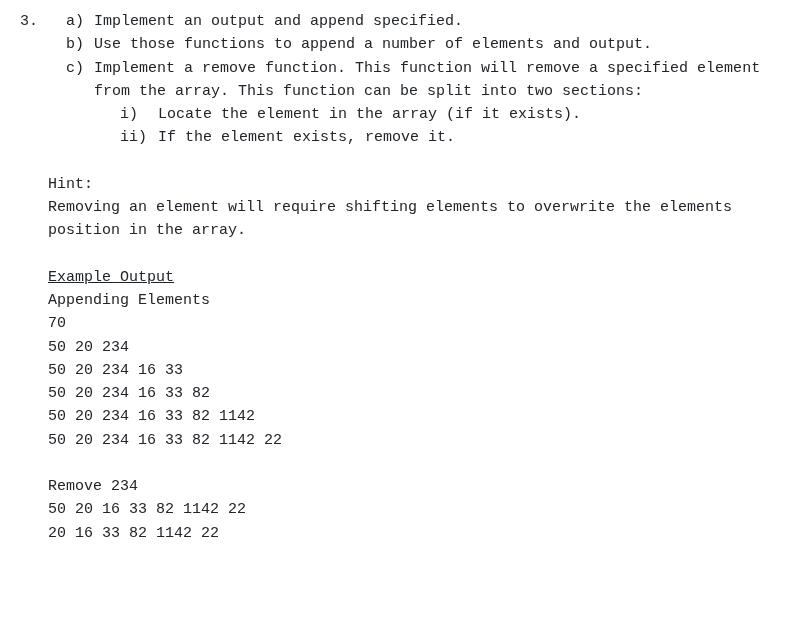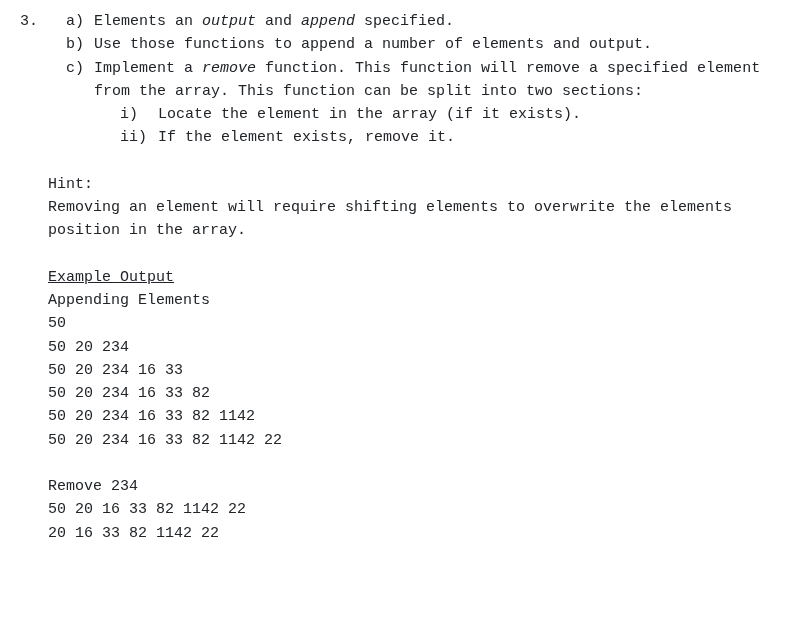--- a/index.html
+++ b/index.html
@@ -40,21 +40,20 @@
     .subsub-list {
       padding-left: 26px;
     }
     .subsub-item {
       display: flex;
     }
     .subsub-label {
       min-width: 38px;
     }
     .italic {
-      font-style: italic;
     }
     .hint-block {
       margin-top: 1.55em;
     }
     .example-block {
       margin-top: 1.55em;
     }
     .example-heading {
       text-decoration: underline;
     }
@@ -70,21 +69,21 @@
 
 <div class="question">
   <div class="q-num">3.</div>
   <div class="q-body">
 
     <div class="sub-list">
 
       <div class="sub-item">
         <div class="sub-label">a)</div>
         <div class="sub-text">
-          <span>Elements an </span><span class="italic">output</span><span> and </span><span class="italic">append</span><span> specified.</span>
+          <span>Implement an </span><span class="italic">output</span><span> and </span><span class="italic">append</span><span> specified.</span>
         </div>
       </div>
 
       <div class="sub-item">
         <div class="sub-label">b)</div>
         <div class="sub-text">Use those functions to append a number of elements and output.</div>
       </div>
 
       <div class="sub-item">
         <div class="sub-label">c)</div>
@@ -106,21 +105,21 @@
     </div>
 
     <div class="hint-block">
       <div>Hint:</div>
       <div>Removing an element will require shifting elements to overwrite the elements position in the array.</div>
     </div>
 
     <div class="example-block">
       <div class="example-heading">Example Output</div>
       <div>Appending Elements</div>
-      <div class="output-line">50</div>
+      <div class="output-line">70</div>
       <div class="output-line">50 20 234</div>
       <div class="output-line">50 20 234 16 33</div>
       <div class="output-line">50 20 234 16 33 82</div>
       <div class="output-line">50 20 234 16 33 82 1142</div>
       <div class="output-line">50 20 234 16 33 82 1142 22</div>
 
       <div class="gap">Remove 234</div>
       <div class="output-line">50 20 16 33 82 1142 22</div>
 
       <div class="output-line">20 16 33 82 1142 22</div>

